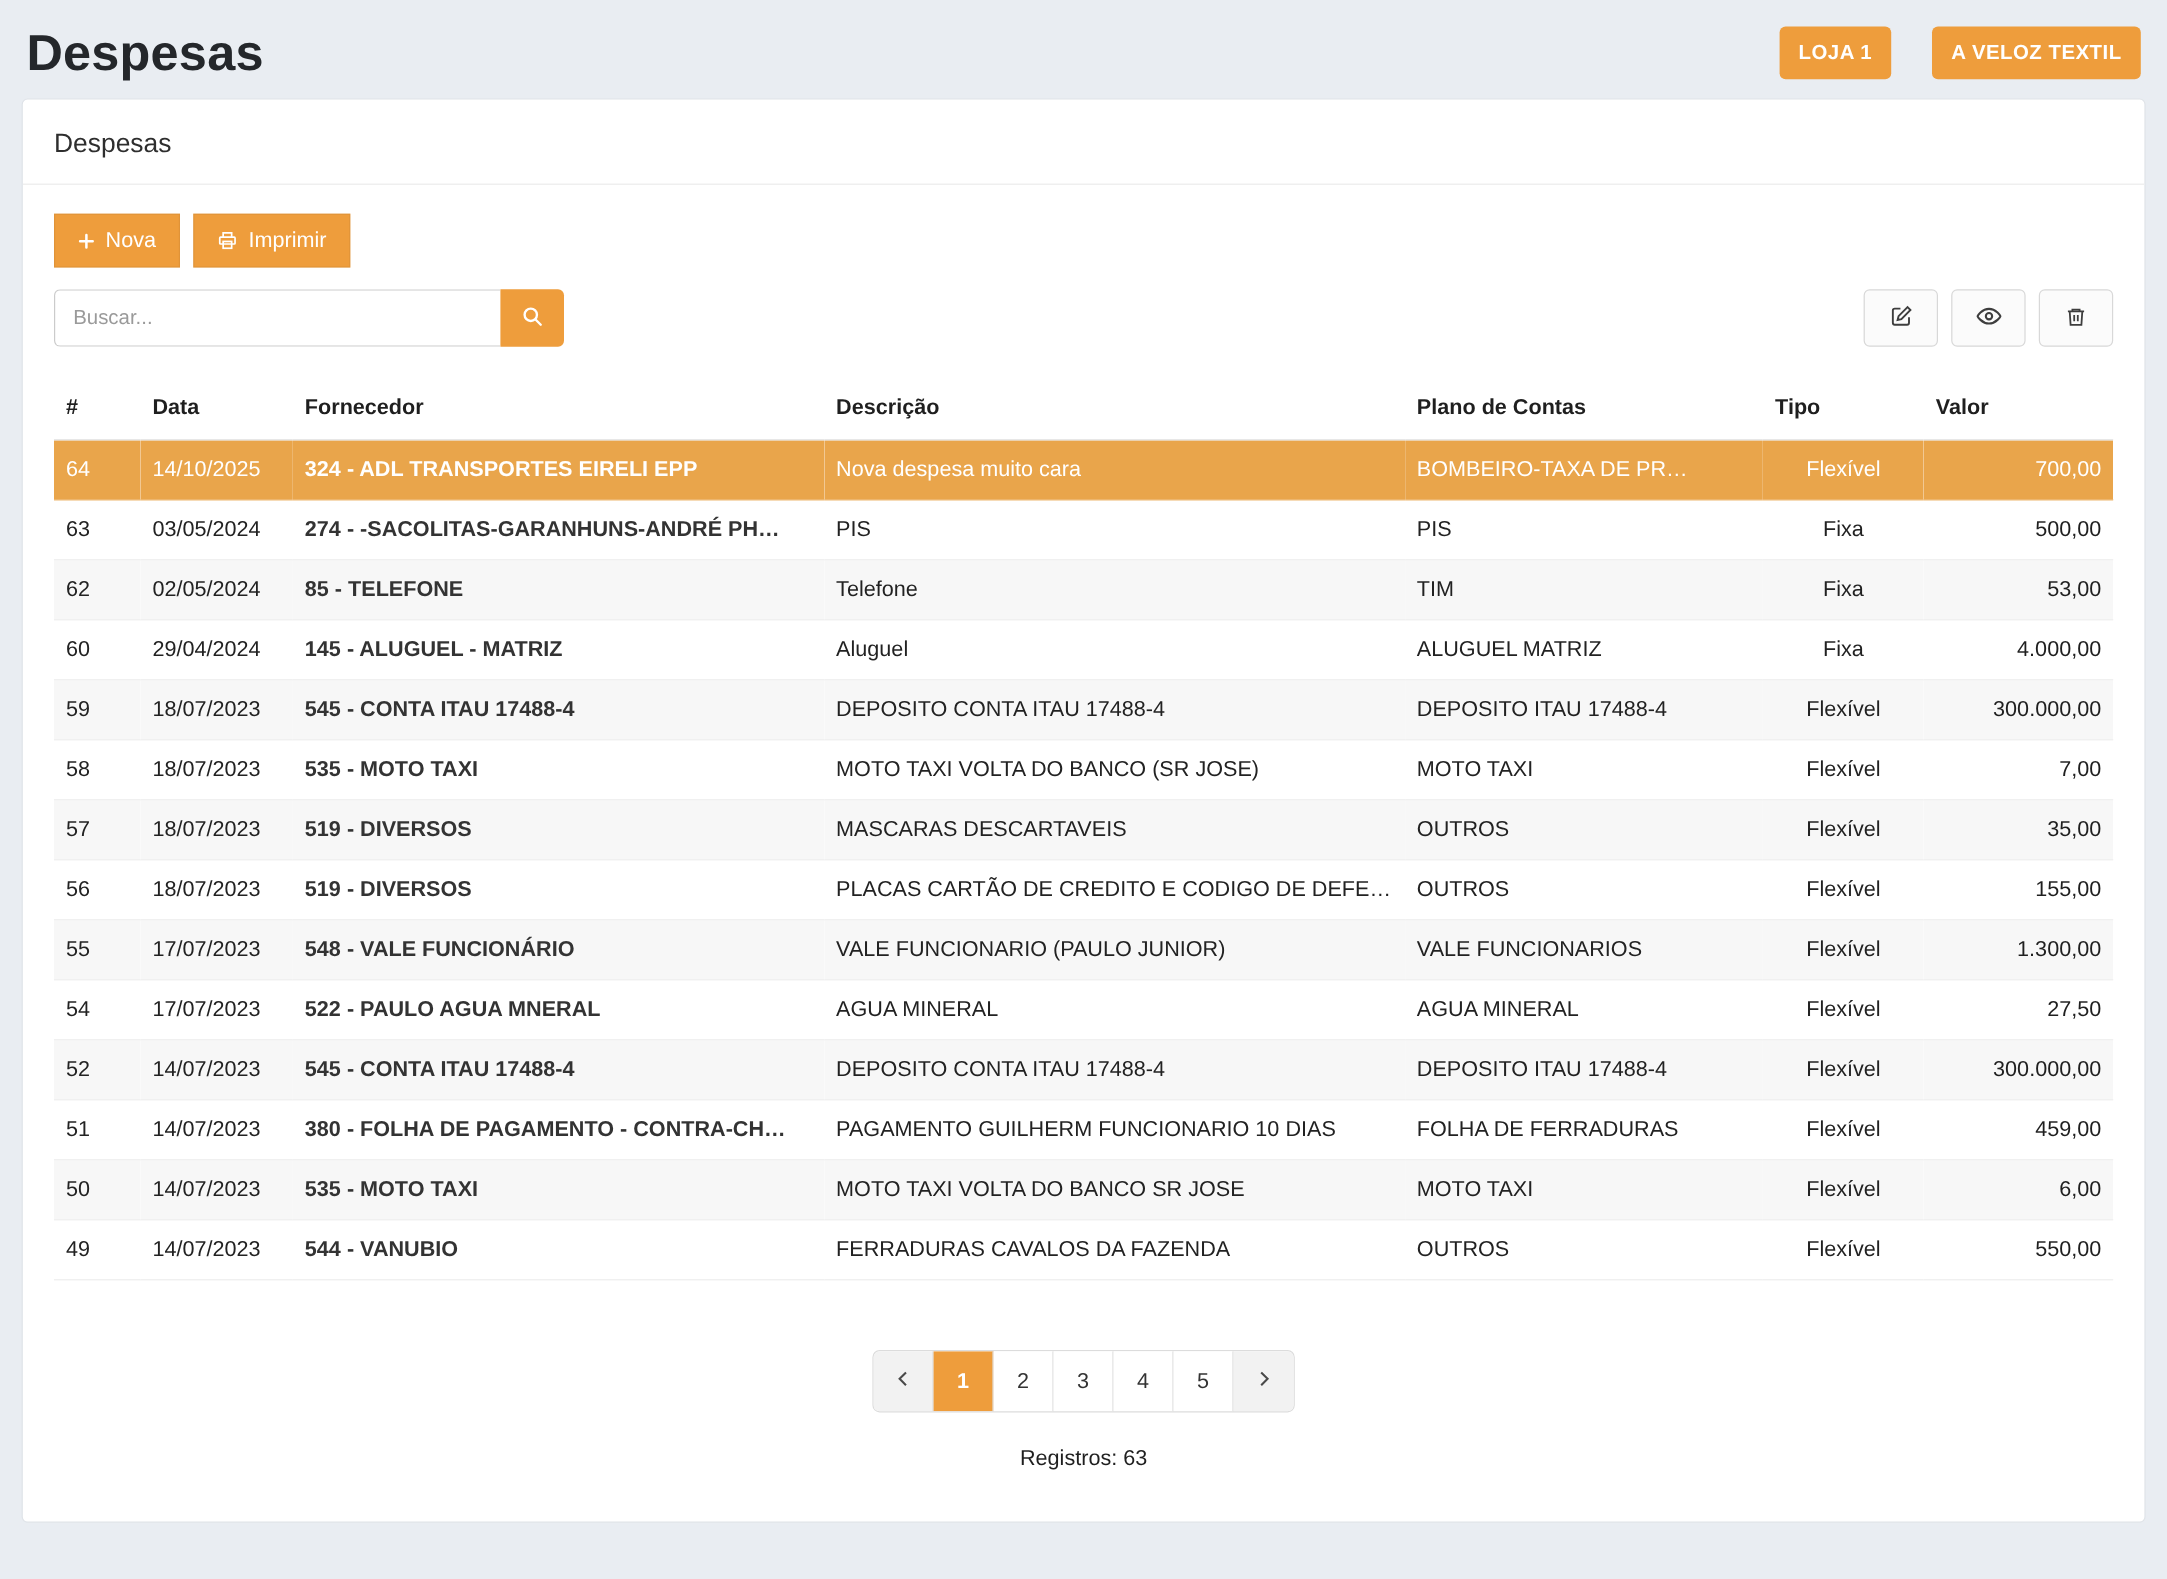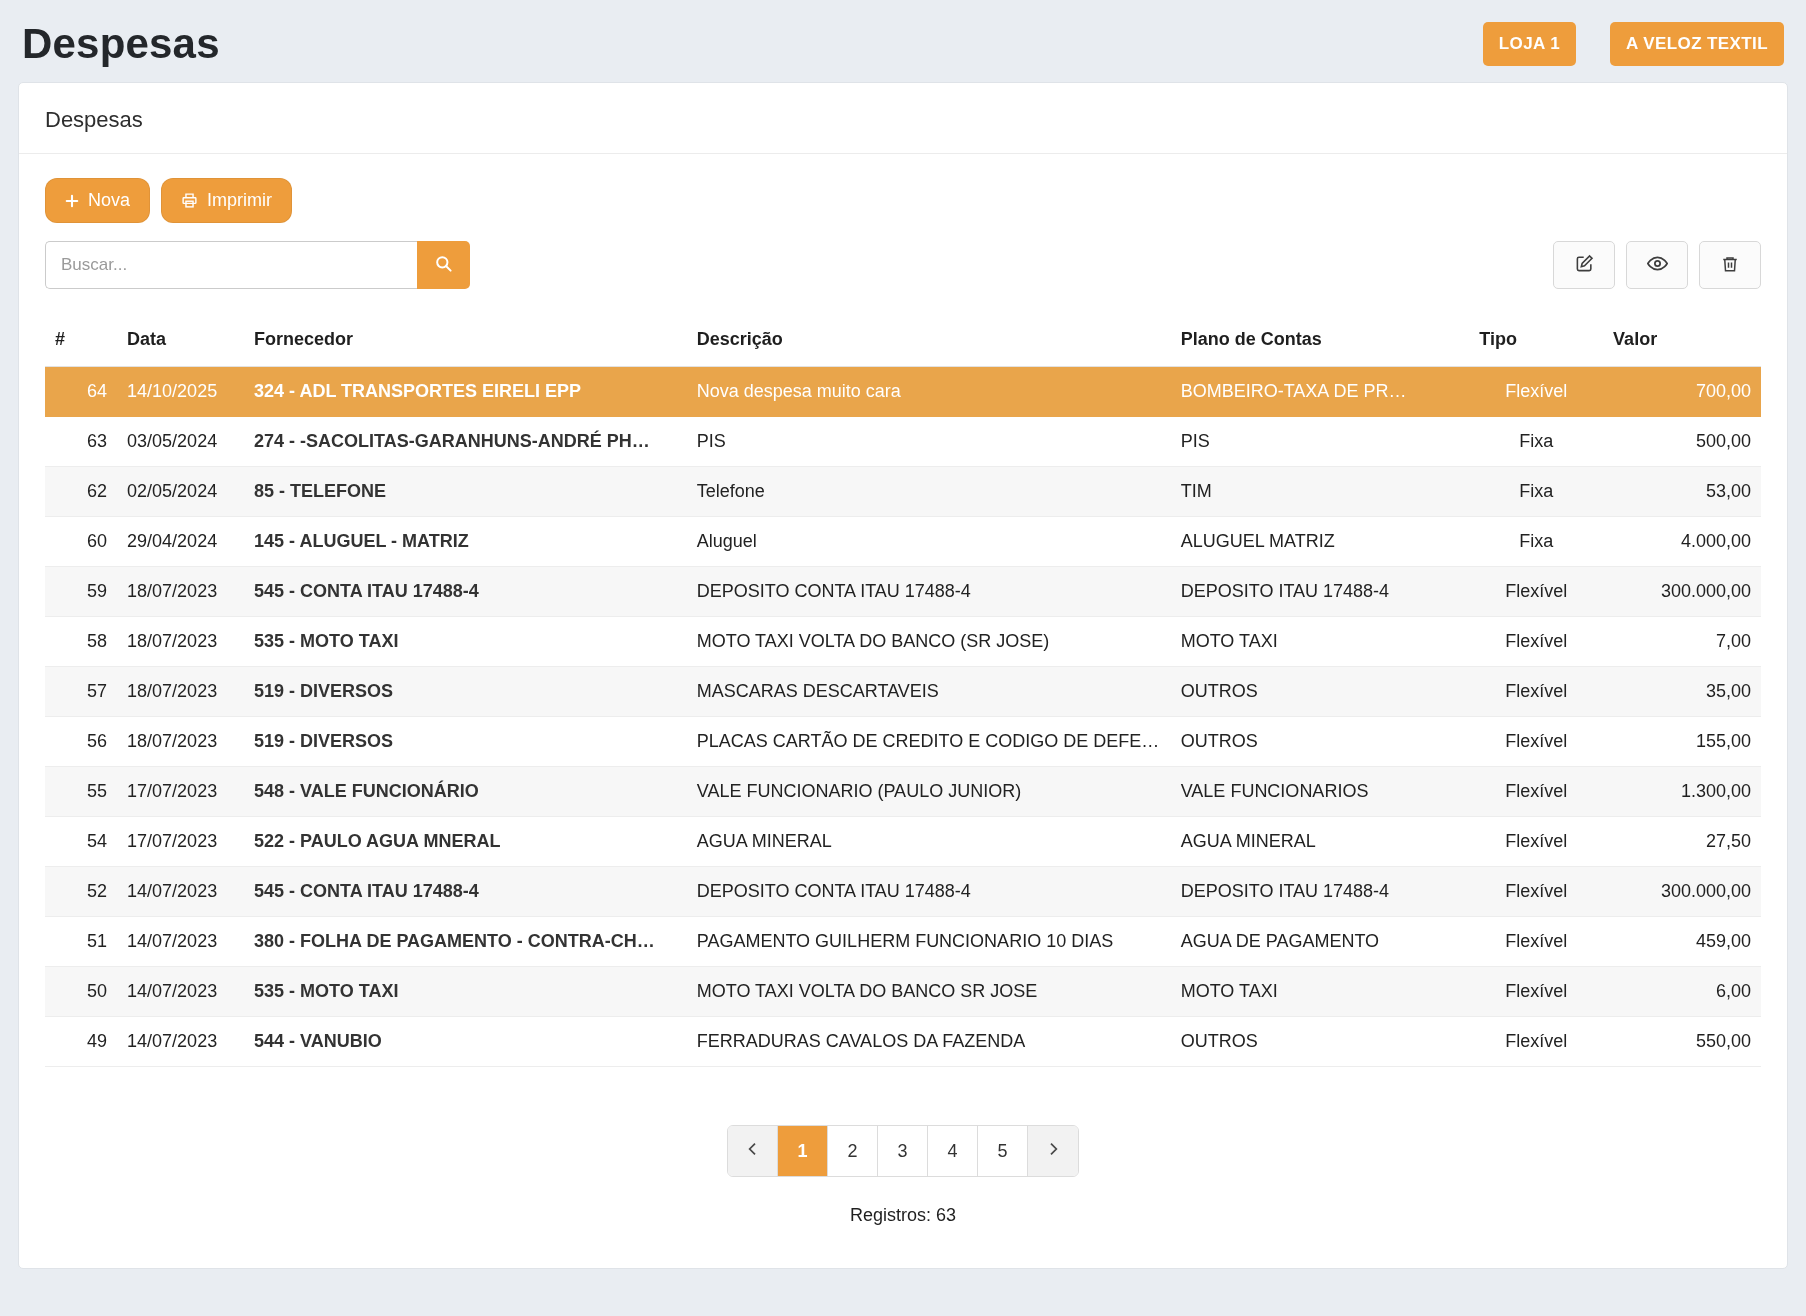--- a/index.html
+++ b/index.html
@@ -69,21 +69,21 @@
 
   
   .toolbar { display: flex; gap: 11px; }
   .btn-accent {
     display: inline-flex;
     align-items: center;
     gap: 9px;
     background: var(--accent);
     color: #fff;
     border: 1px solid rgba(0,0,0,0.06);
-    border-radius: 12px;
+    border-radius: 0;
     font-family: inherit;
     font-size: 18px;
     padding: 11px 19px;
     cursor: pointer;
   }
   .btn-accent .ico { display: inline-flex; }
 
   .controls-row {
     margin-top: 18px;
     display: flex;
@@ -151,21 +151,21 @@
   .expenses-table td {
     padding: 14px 10px;
     border-bottom: 1px solid #EDEDED;
     white-space: nowrap;
     overflow: hidden;
     color: #222;
   }
   .expenses-table tbody tr { cursor: pointer; }
   .expenses-table tbody tr:nth-child(odd) { background: #F7F7F7; }
   .expenses-table tbody tr:nth-child(even) { background: #FFFFFF; }
-  .col-id { width: 4.2%; text-align: right; }
+  .col-id { width: 4.2%; }
   .col-data { width: 7.4%; }
   .col-fornecedor { width: 25.8%; }
   .col-descricao { width: 28.2%; }
   .col-plano_de_contas { width: 17.4%; }
   .col-tipo { width: 7.8%; text-align: center; }
   .col-valor { width: 9.2%; text-align: right; }
   td.col-fornecedor { font-weight: 700; color: #333; }
   td.col-valor { font-weight: 400; color: #1F1F1F; }
   tr.selected,
   .expenses-table tbody tr.selected:nth-child(odd) {
@@ -408,21 +408,21 @@
             <td class="col-descricao">DEPOSITO CONTA ITAU 17488-4</td>
             <td class="col-plano_de_contas">DEPOSITO ITAU 17488-4</td>
             <td class="col-tipo">Flexível</td>
             <td class="col-valor">300.000,00</td>
           </tr>
           <tr>
             <td class="col-id">51</td>
             <td class="col-data">14/07/2023</td>
             <td class="col-fornecedor">380 - FOLHA DE PAGAMENTO - CONTRA-CH…</td>
             <td class="col-descricao">PAGAMENTO GUILHERM FUNCIONARIO 10 DIAS</td>
-            <td class="col-plano_de_contas">AGUA DE PAGAMENTO</td>
+            <td class="col-plano_de_contas">FOLHA DE FERRADURAS</td>
             <td class="col-tipo">Flexível</td>
             <td class="col-valor">459,00</td>
           </tr>
           <tr>
             <td class="col-id">50</td>
             <td class="col-data">14/07/2023</td>
             <td class="col-fornecedor">535 - MOTO TAXI</td>
             <td class="col-descricao">MOTO TAXI VOLTA DO BANCO SR JOSE</td>
             <td class="col-plano_de_contas">MOTO TAXI</td>
             <td class="col-tipo">Flexível</td>

